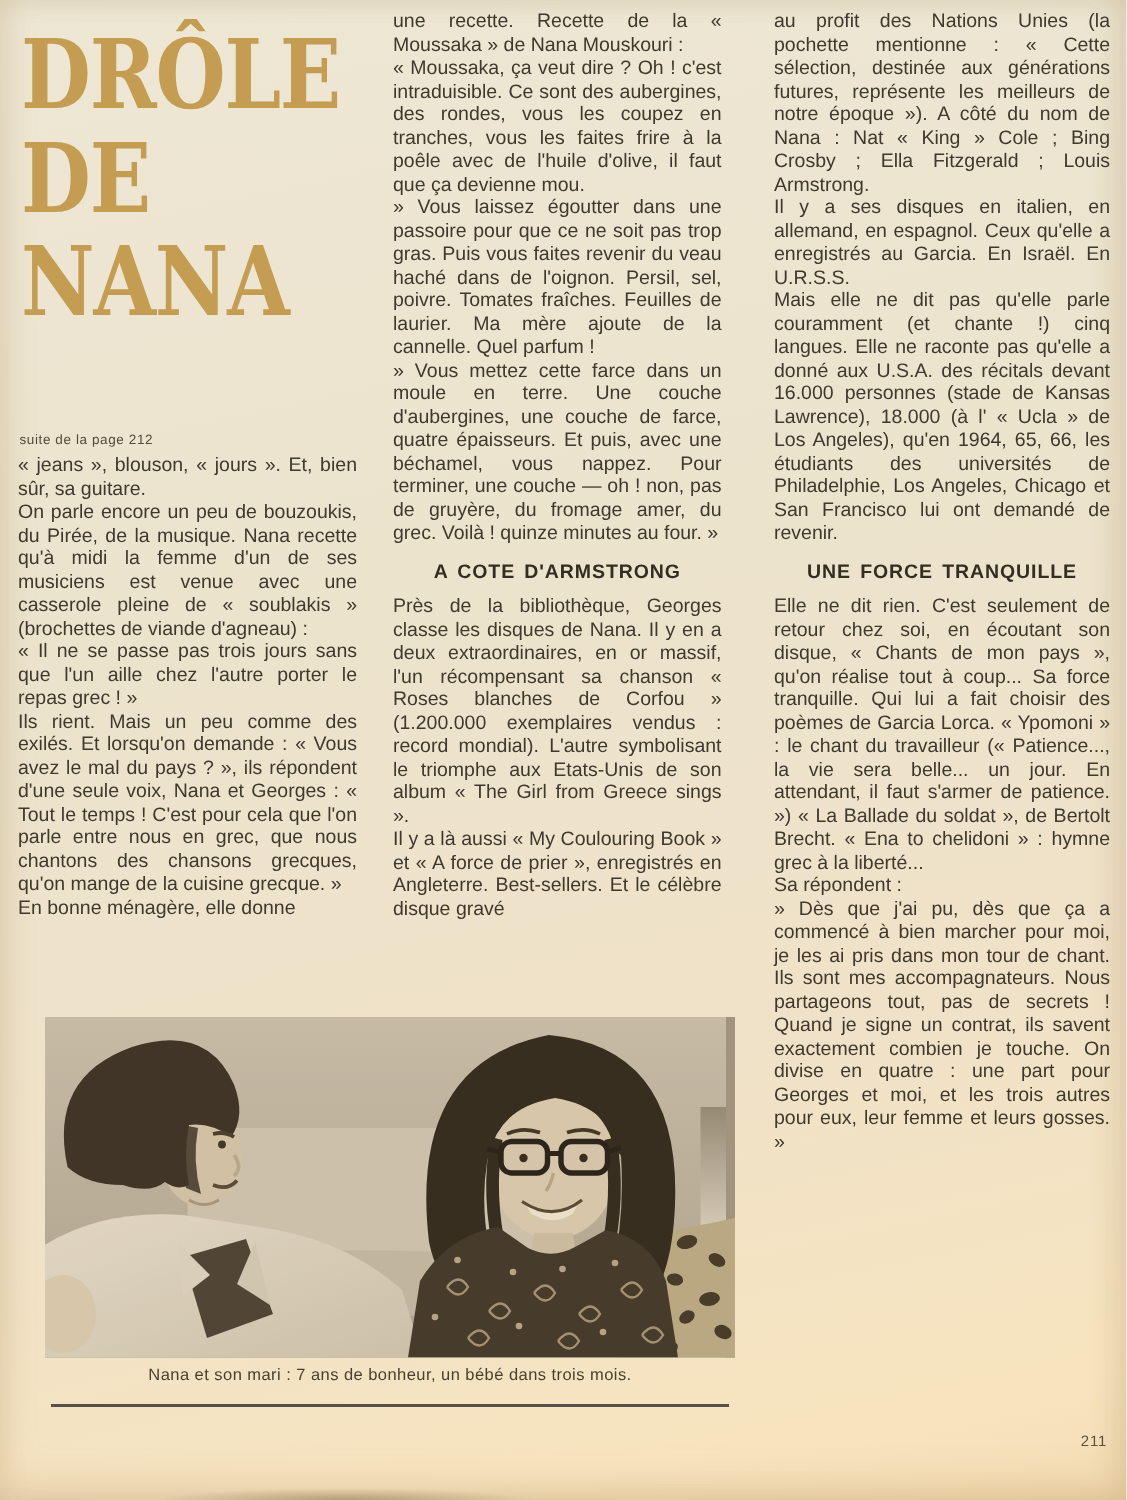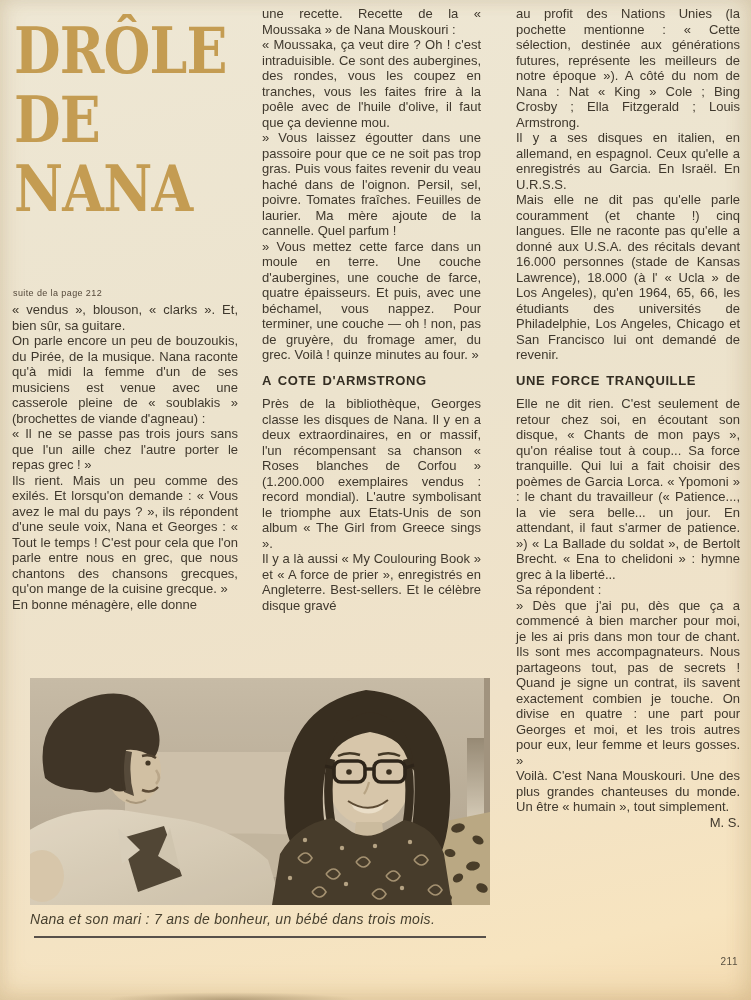--- a/index.html
+++ b/index.html
@@ -40,35 +40,36 @@
     font-size:13px;line-height:15.5px;
     color:#3f382d;
     text-align:justify;
   }
   .col p{margin:0;padding:0;}
   #col1{left:12px;top:302px;width:226px;}
   #col2{left:262px;top:6px;width:219px;}
   #col3{left:516px;top:6px;width:224px;}
   .subhead{
     font-weight:bold;
+    text-align:center;
     letter-spacing:0.6px;
     color:#332d22;
     margin:10px 0 8px 0 !important;
     word-spacing:2px;
   }
   .sig{float:right;}
   .photo{
     position:absolute;left:30px;top:678px;width:460px;height:227px;
     background:#b9b1a1;
   }
   .photo svg{display:block;}
   .caption{
     position:absolute;left:30px;top:911px;width:460px;
-    font-style:italic;
-    font-size:14px;color:#47402f;letter-spacing:0.3px;
+    text-align:center;
+    font-size:11px;color:#47402f;letter-spacing:0.3px;
   }
   .rule{
     position:absolute;left:34px;top:936px;width:452px;height:0;
     border-top:2px solid #57504a;
   }
   .pagenum{
     position:absolute;left:690px;top:956px;width:48px;
     text-align:right;font-size:10px;color:#5a5140;letter-spacing:0.5px;
   }
 </style>
@@ -79,22 +80,22 @@
 
   <div class="title">
     <div>DRÔLE</div>
     <div>DE</div>
     <div>NANA</div>
   </div>
 
   <div class="continuation">suite de la page 212</div>
 
   <div class="col" id="col1">
-    <p>« vendus », blouson, « clarks ». Et, bien sûr, sa guitare.</p>
-    <p>On parle encore un peu de bouzoukis, du Pirée, de la musique. Nana raconte qu'à midi la femme d'un de ses musiciens est venue avec une casserole pleine de « soublakis » (brochettes de viande d'agneau) :</p>
+    <p>« jeans », blouson, « jours ». Et, bien sûr, sa guitare.</p>
+    <p>On parle encore un peu de bouzoukis, du Pirée, de la musique. Nana recette qu'à midi la femme d'un de ses musiciens est venue avec une casserole pleine de « soublakis » (brochettes de viande d'agneau) :</p>
     <p>« Il ne se passe pas trois jours sans que l'un aille chez l'autre porter le repas grec ! »</p>
     <p>Ils rient. Mais un peu comme des exilés. Et lorsqu'on demande : « Vous avez le mal du pays ? », ils répondent d'une seule voix, Nana et Georges : « Tout le temps ! C'est pour cela que l'on parle entre nous en grec, que nous chantons des chansons grecques, qu'on mange de la cuisine grecque. »</p>
     <p>En bonne ménagère, elle donne</p>
   </div>
 
   <div class="col" id="col2">
     <p>une recette. Recette de la « Moussaka » de Nana Mouskouri :</p>
     <p>« Moussaka, ça veut dire ? Oh ! c'est intraduisible. Ce sont des aubergines, des rondes, vous les coupez en tranches, vous les faites frire à la poêle avec de l'huile d'olive, il faut que ça devienne mou.</p>
     <p>» Vous laissez égoutter dans une passoire pour que ce ne soit pas trop gras. Puis vous faites revenir du veau haché dans de l'oignon. Persil, sel, poivre. Tomates fraîches. Feuilles de laurier. Ma mère ajoute de la cannelle. Quel parfum !</p>
     <p>» Vous mettez cette farce dans un moule en terre. Une couche d'aubergines, une couche de farce, quatre épaisseurs. Et puis, avec une béchamel, vous nappez. Pour terminer, une couche — oh ! non, pas de gruyère, du fromage amer, du grec. Voilà ! quinze minutes au four. »</p>
@@ -104,21 +105,20 @@
   </div>
 
   <div class="col" id="col3">
     <p>au profit des Nations Unies (la pochette mentionne : « Cette sélection, destinée aux générations futures, représente les meilleurs de notre époque »). A côté du nom de Nana : Nat « King » Cole ; Bing Crosby ; Ella Fitzgerald ; Louis Armstrong.</p>
     <p>Il y a ses disques en italien, en allemand, en espagnol. Ceux qu'elle a enregistrés au Garcia. En Israël. En U.R.S.S.</p>
     <p>Mais elle ne dit pas qu'elle parle couramment (et chante !) cinq langues. Elle ne raconte pas qu'elle a donné aux U.S.A. des récitals devant 16.000 personnes (stade de Kansas Lawrence), 18.000 (à l' « Ucla » de Los Angeles), qu'en 1964, 65, 66, les étudiants des universités de Philadelphie, Los Angeles, Chicago et San Francisco lui ont demandé de revenir.</p>
     <p class="subhead">UNE FORCE TRANQUILLE</p>
     <p>Elle ne dit rien. C'est seulement de retour chez soi, en écoutant son disque, « Chants de mon pays », qu'on réalise tout à coup... Sa force tranquille. Qui lui a fait choisir des poèmes de Garcia Lorca. « Ypomoni » : le chant du travailleur (« Patience..., la vie sera belle... un jour. En attendant, il faut s'armer de patience. ») « La Ballade du soldat », de Bertolt Brecht. « Ena to chelidoni » : hymne grec à la liberté...</p>
     <p>Sa répondent :</p>
     <p>» Dès que j'ai pu, dès que ça a commencé à bien marcher pour moi, je les ai pris dans mon tour de chant. Ils sont mes accompagnateurs. Nous partageons tout, pas de secrets ! Quand je signe un contrat, ils savent exactement combien je touche. On divise en quatre : une part pour Georges et moi, et les trois autres pour eux, leur femme et leurs gosses. »</p>
-    <p><span>Voilà. C'est Nana Mouskouri. Une des plus grandes chanteuses du monde. Un être « humain », tout simplement.</span> <span class="sig">M. S.</span></p>
   </div>
 
   <div class="photo">
     <svg width="460" height="227" viewBox="0 0 460 227" xmlns="http://www.w3.org/2000/svg">
       <defs>
         <linearGradient id="wallGrad" x1="0" y1="0" x2="0" y2="1">
           <stop offset="0" stop-color="#c4bcab"></stop>
           <stop offset="1" stop-color="#a89f8e"></stop>
         </linearGradient>
         <linearGradient id="stripGrad" x1="0" y1="0" x2="0" y2="1">

